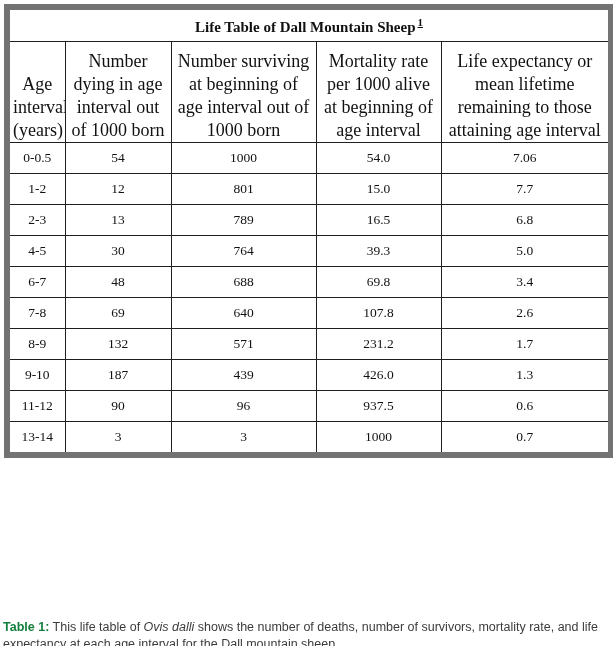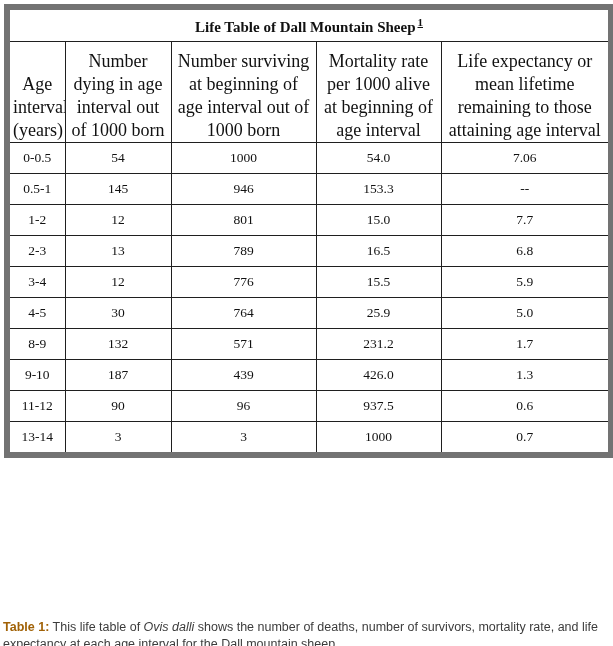--- a/index.html
+++ b/index.html
@@ -101,53 +101,53 @@
     </thead>
     <tbody>
         <tr>
           <td>0-0.5</td>
           <td>54</td>
           <td>1000</td>
           <td>54.0</td>
           <td>7.06</td>
         </tr>
         <tr>
-          <td>0.5-1</td>
-          <td>145</td>
-          <td>946</td>
-          <td>153.3</td>
-          <td>--</td>
-        </tr>
-        <tr>
           <td>1-2</td>
           <td>12</td>
           <td>801</td>
           <td>15.0</td>
           <td>7.7</td>
         </tr>
         <tr>
           <td>2-3</td>
           <td>13</td>
           <td>789</td>
           <td>16.5</td>
           <td>6.8</td>
         </tr>
         <tr>
-          <td>3-4</td>
-          <td>12</td>
-          <td>776</td>
-          <td>15.5</td>
-          <td>5.9</td>
-        </tr>
-        <tr>
           <td>4-5</td>
           <td>30</td>
           <td>764</td>
-          <td>25.9</td>
+          <td>39.3</td>
           <td>5.0</td>
+        </tr>
+        <tr>
+          <td>6-7</td>
+          <td>48</td>
+          <td>688</td>
+          <td>69.8</td>
+          <td>3.4</td>
+        </tr>
+        <tr>
+          <td>7-8</td>
+          <td>69</td>
+          <td>640</td>
+          <td>107.8</td>
+          <td>2.6</td>
         </tr>
         <tr>
           <td>8-9</td>
           <td>132</td>
           <td>571</td>
           <td>231.2</td>
           <td>1.7</td>
         </tr>
         <tr>
           <td>9-10</td>
@@ -166,15 +166,15 @@
         <tr>
           <td>13-14</td>
           <td>3</td>
           <td>3</td>
           <td>1000</td>
           <td>0.7</td>
         </tr>
       </tbody>
   </table>
 
-  <p class="caption" style="color: rgb(60, 60, 60);"><span class="caption-label" style="color: #a16207; text-align: right;">Table 1:</span><span> This life table of </span><span class="species">Ovis dalli</span><span> shows the number of deaths, number of survivors, mortality rate, and life expectancy at each age interval for the Dall mountain sheep.</span></p>
+  <p class="caption" style="color: rgb(60, 60, 60);"><span class="caption-label" style="color: #15803d; text-align: right;">Table 1:</span><span> This life table of </span><span class="species">Ovis dalli</span><span> shows the number of deaths, number of survivors, mortality rate, and life expectancy at each age interval for the Dall mountain sheep.</span></p>
 
 </div>
 
 </body></html>

